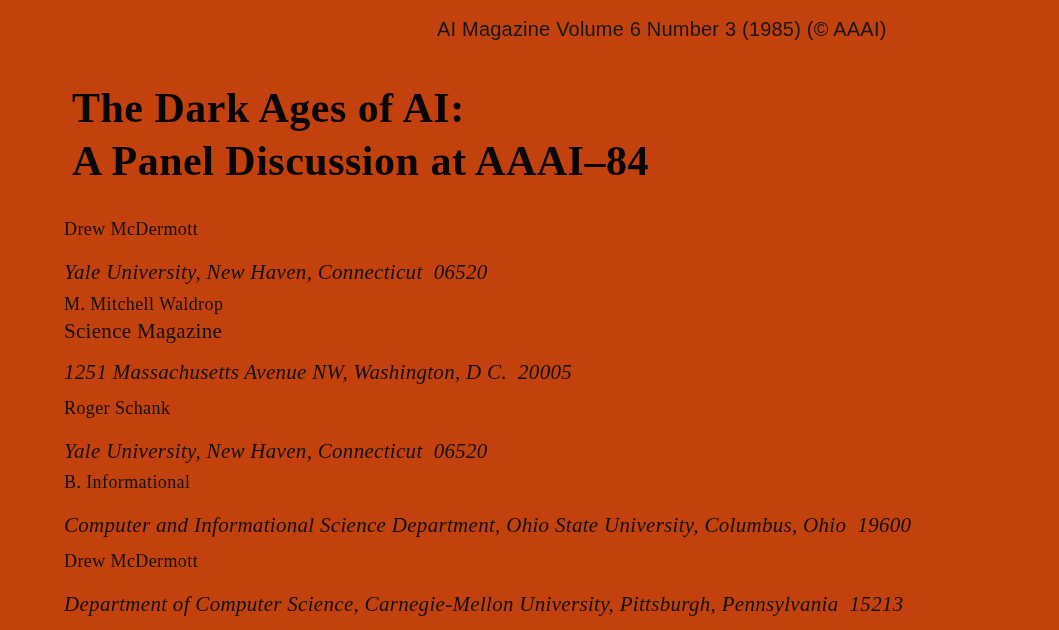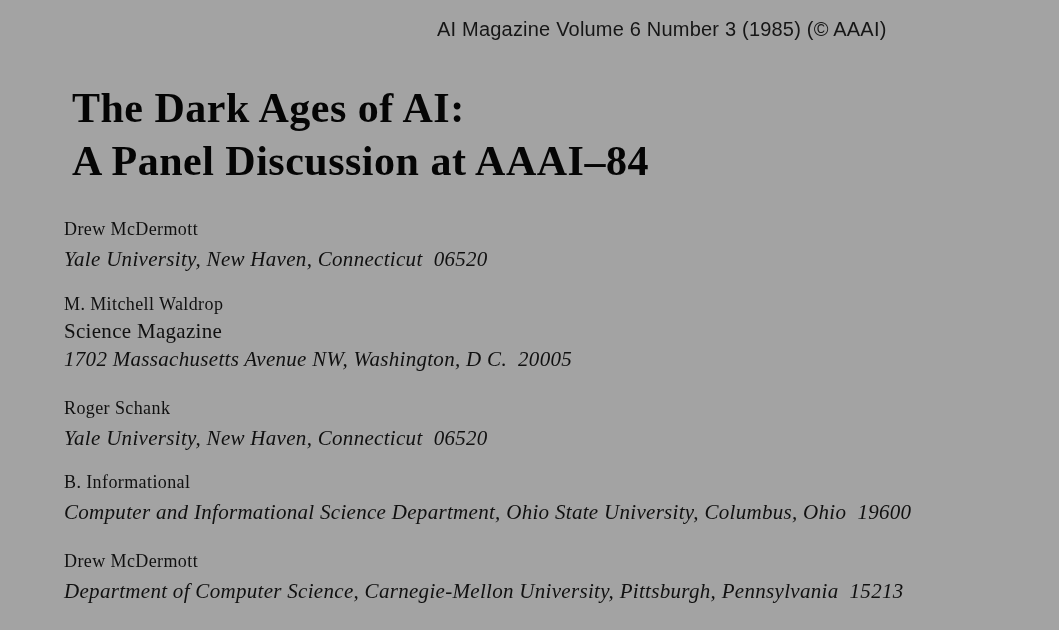--- a/index.html
+++ b/index.html
@@ -4,21 +4,21 @@
 <style>
   html, body {
     margin: 0;
     padding: 0;
     background: #e8e8e8;
   }
   .page {
     position: relative;
     width: 1059px;
     height: 630px;
-    background: #a3a3a3;
+    background: #c2410c;
     overflow: hidden;
     color: #111111;
   }
   .masthead {
     position: absolute;
     top: 18px;
     left: 437px;
     font-family: "Liberation Sans", sans-serif;
     font-size: 20px;
     letter-spacing: 0.2px;
@@ -56,21 +56,21 @@
     line-height: 25px;
     letter-spacing: 0.3px;
     white-space: pre-wrap;
   }
   .author-affiliation {
     font-style: italic;
     font-size: 21px;
     line-height: 25px;
     letter-spacing: 0.3px;
     white-space: pre-wrap;
-    margin-top: 3px;
+    margin-top: 16px;
   }
 </style>
 </head>
 <body>
 
 <div class="page">
 
   <div class="masthead">AI Magazine Volume 6 Number 3 (1985) (© AAAI)</div>
 
   <h1 class="title">
@@ -79,21 +79,21 @@
   </h1>
 
   <section class="author" style="top:214px">
     <div class="author-name">Drew McDermott</div>
     <div class="author-affiliation">Yale University, New Haven, Connecticut  06520</div>
   </section>
 
   <section class="author" style="top:289px">
     <div class="author-name">M. Mitchell Waldrop</div>
     <div class="author-org">Science Magazine</div>
-    <div class="author-affiliation">1702 Massachusetts Avenue NW, Washington, D C.  20005</div>
+    <div class="author-affiliation">1251 Massachusetts Avenue NW, Washington, D C.  20005</div>
   </section>
 
   <section class="author" style="top:393px">
     <div class="author-name">Roger Schank</div>
     <div class="author-affiliation">Yale University, New Haven, Connecticut  06520</div>
   </section>
 
   <section class="author" style="top:467px">
     <div class="author-name">B. Informational</div>
     <div class="author-affiliation">Computer and Informational Science Department, Ohio State University, Columbus, Ohio  19600</div>

